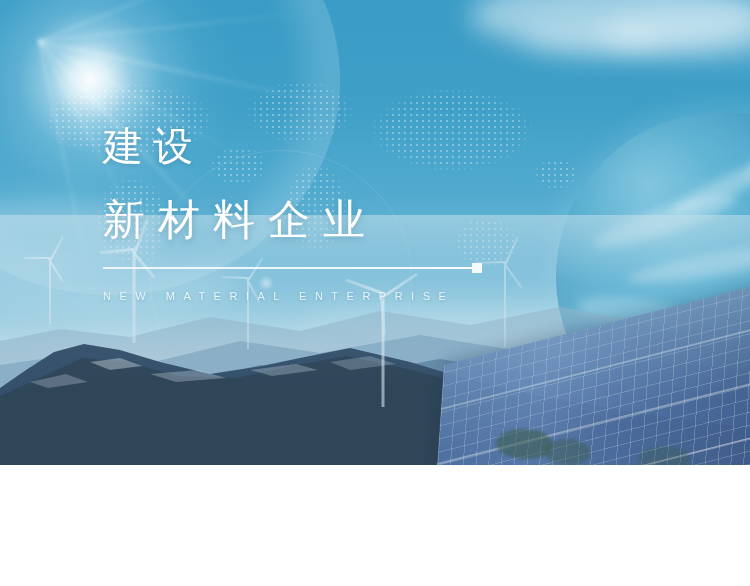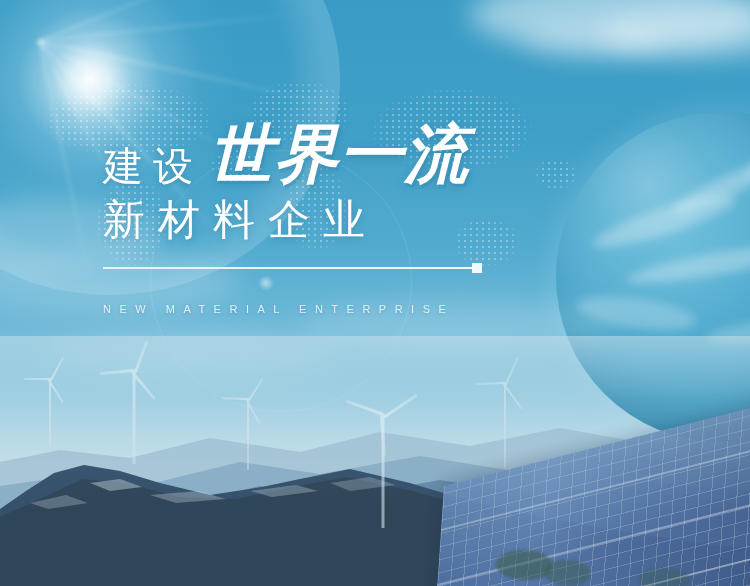--- a/index.html
+++ b/index.html
@@ -1,20 +1,20 @@
 <!DOCTYPE html>
 <html><head>
 <meta charset="utf-8">
 <style>
   html,body{margin:0;padding:0;background:#fff;}
   body{font-family:"Liberation Sans","DejaVu Sans",sans-serif;}
 
   .banner{
     position:relative;
-    width:750px;height:586px;
+    width:750px;height:465px;
     overflow:hidden;
     background:#b91c1c;
   }
 
   
   .sky{
     position:absolute;inset:0;
     background:linear-gradient(180deg,
       #3a9cc6 0%,
       #3f9fc7 22%,
@@ -199,21 +199,21 @@
   }
   .rule{
     position:relative;margin-top:26px;width:370px;height:2px;
     background:linear-gradient(90deg,rgba(255,255,255,.80),rgba(255,255,255,.92));
   }
   .rule .cap{
     position:absolute;right:-9px;top:-4px;width:10px;height:10px;
     background:rgba(255,255,255,.92);
   }
   .subtitle{
-    margin-top:34px;
+    margin-top:21px;
     font-size:11px;color:rgba(255,255,255,.80);
     letter-spacing:8.5px;font-weight:400;white-space:nowrap;
     text-shadow:0 1px 3px rgba(30,90,120,.25);
   }
 </style>
 </head>
 <body>
 
 <div class="banner">
 
@@ -336,21 +336,20 @@
     <span class="bush" style="right:198px;bottom:6px;width:56px;height:30px;"></span>
     <span class="bush" style="right:160px;bottom:0;width:46px;height:26px;opacity:.8;"></span>
     <span class="bush" style="right:60px;bottom:-6px;width:52px;height:24px;opacity:.6;"></span>
 
     <div class="haze"></div>
   </div>
 
   <div class="copy">
     <div class="line1">
       <span class="lead">建设</span>
-      <span class="emph">世界一流</span>
     </div>
     <div class="line2">新材料企业</div>
     <div class="rule">
       <span class="cap"></span>
     </div>
     <div class="subtitle">NEW MATERIAL ENTERPRISE</div>
   </div>
 
 </div>
 

